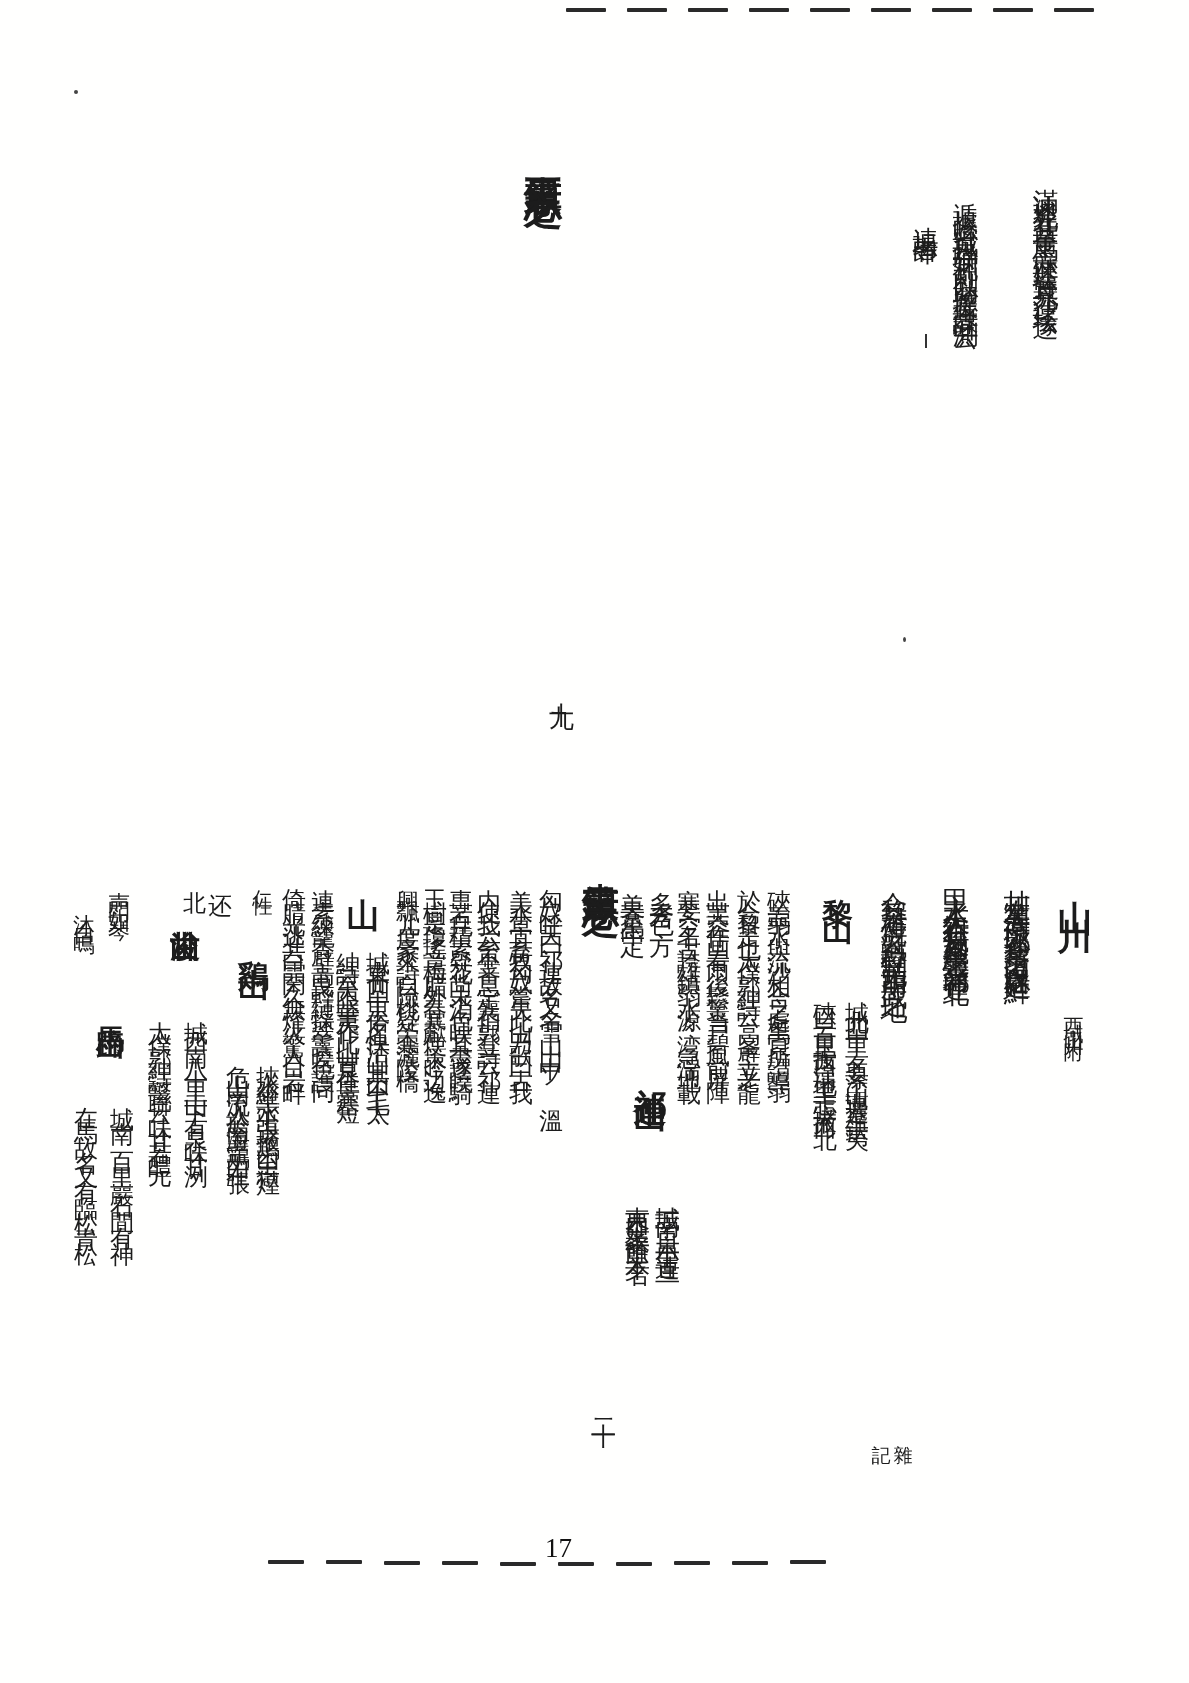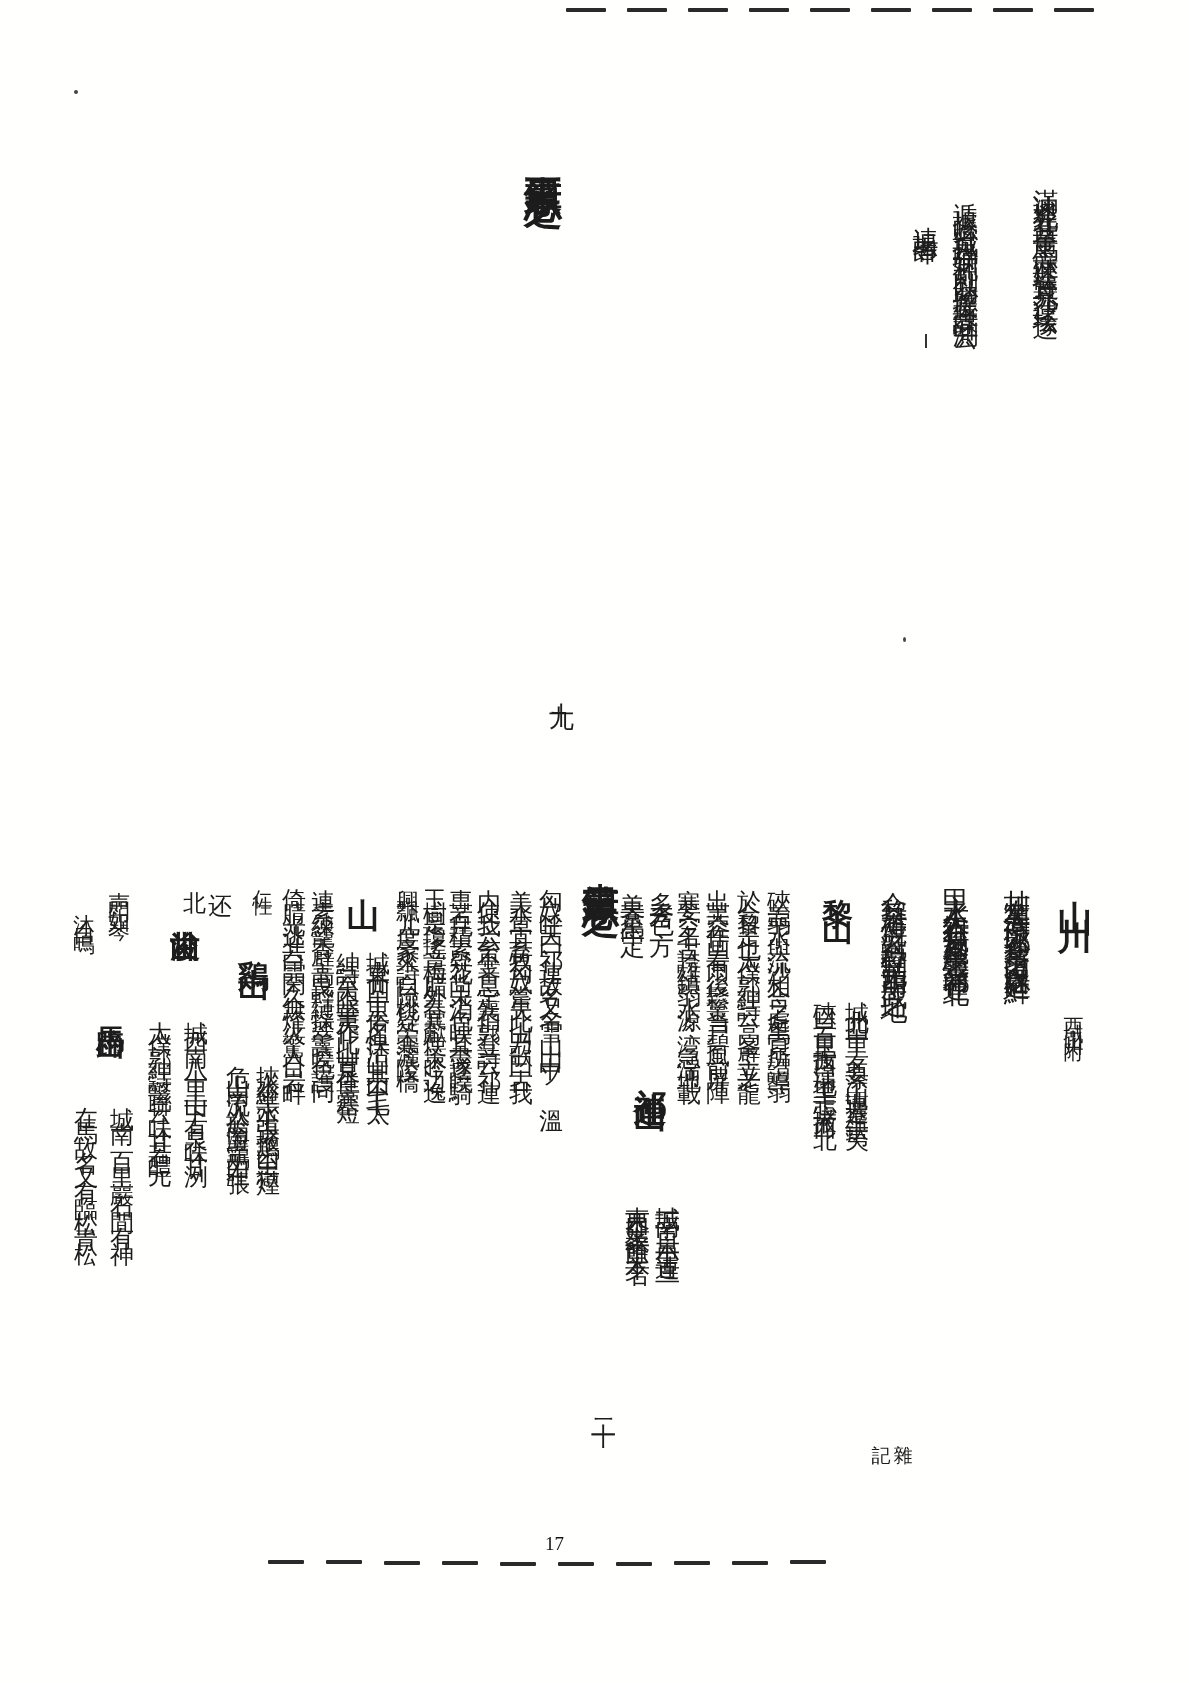--- a/index.html
+++ b/index.html
@@ -112,21 +112,21 @@
   <div class="v hdr" style="left:170px;top:906px;font-size:30px;">甘浚山</div>
   <div class="v" style="left:184px;top:1002px;font-size:24px;letter-spacing:12px;">城西南八十里山下有泉味甘洌</div>
   <div class="v" style="left:148px;top:1002px;font-size:24px;letter-spacing:12px;">太僕郭紳詩警聯云味甘若醴元</div>
 
   <div class="v" style="left:108px;top:874px;font-size:22px;letter-spacing:10px;">声閗如琴</div>
   <div class="v" style="left:73px;top:896px;font-size:22px;letter-spacing:10px;">沐自鳴</div>
   <div class="v hdr" style="left:96px;top:1004px;font-size:28px;letter-spacing:2px;">馬蹄山</div>
   <div class="v" style="left:110px;top:1088px;font-size:24px;letter-spacing:15px;">城南一百里巖石間有神</div>
   <div class="v" style="left:74px;top:1088px;font-size:24px;letter-spacing:15px;">在馬故名又有臨松青松</div>
 
-  <div class="pnum" style="left:545px;top:1533px;font-size:19px;">17</div>
+  <div class="pnum" style="left:545px;top:1533px;font-size:27px;">17</div>
 
   <div>
     <div class="dash" style="left:268px;top:1560px;width:36px;"></div>
     <div class="dash" style="left:326px;top:1560px;width:36px;"></div>
     <div class="dash" style="left:384px;top:1561px;width:36px;"></div>
     <div class="dash" style="left:442px;top:1561px;width:36px;"></div>
     <div class="dash" style="left:500px;top:1562px;width:36px;"></div>
     <div class="dash" style="left:558px;top:1562px;width:36px;"></div>
     <div class="dash" style="left:616px;top:1562px;width:36px;"></div>
     <div class="dash" style="left:674px;top:1561px;width:36px;"></div>

